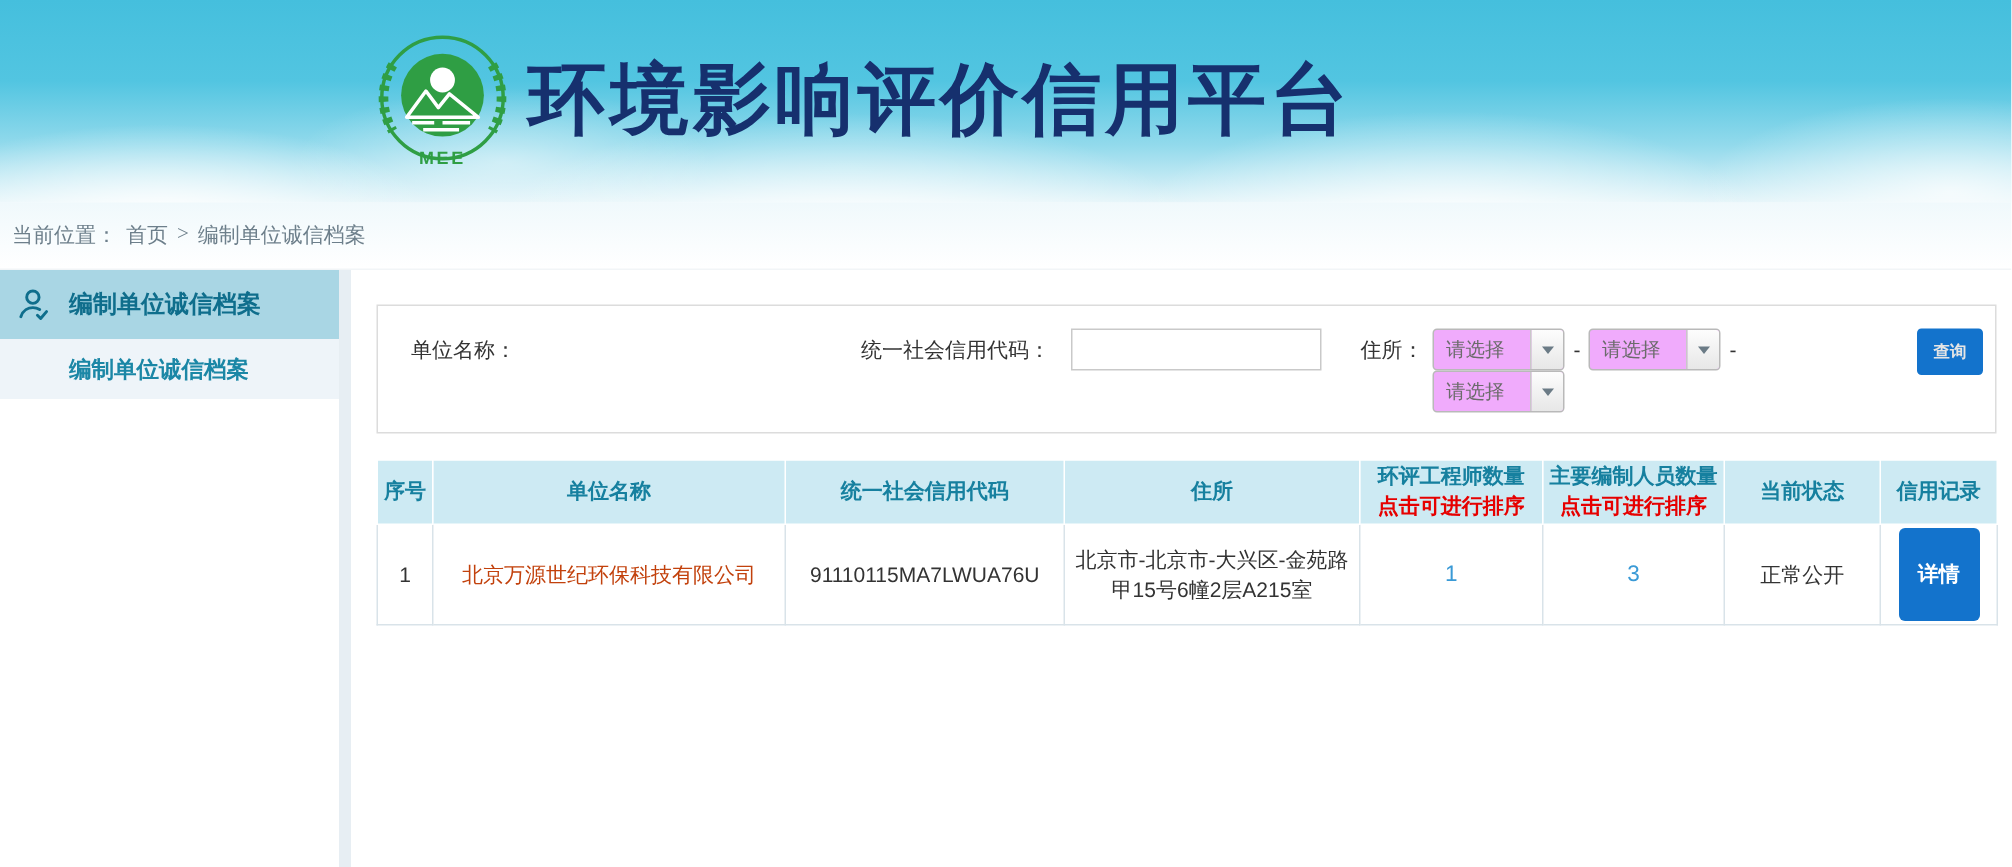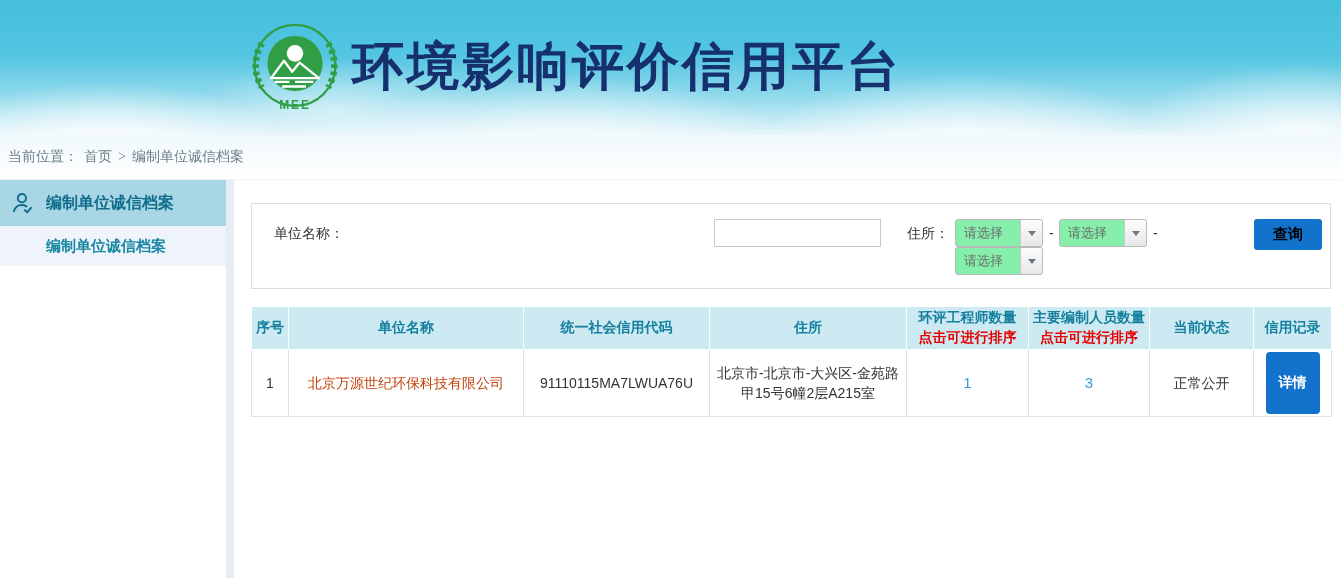--- a/index.html
+++ b/index.html
@@ -37,29 +37,29 @@
     font-size:15px; display:flex; align-items:center; padding-left:46px; cursor:pointer; }
   .side-divider{ width:8px; flex:0 0 8px; background:#e7eef3; }
   .main{ flex:1; padding:23px 11px 0 17px; }
 
   
   .form-box{ position:relative; width:1080px; height:86px; border:1px solid #dcdcdc; background:#fff; }
   .f-label{ position:absolute; font-size:14px; color:#333; line-height:28px; }
   .f-input{ position:absolute; height:28px; border:1px solid #c9c9c9; font-size:14px;
     color:#333; padding:0 8px; outline:none; }
   .combo{ position:absolute; display:flex; width:88px; height:28px; border:1px solid #b9b9b9;
-    border-radius:3px; background:#86efac; overflow:hidden; cursor:pointer; }
+    border-radius:3px; background:#f0abfc; overflow:hidden; cursor:pointer; }
   .combo-text{ flex:1; font-size:13px; color:#6b6b6b; line-height:26px; padding-left:8px; }
   .combo-btn{ width:22px; border-left:1px solid #c9c9c9;
     background:linear-gradient(#fdfdfd,#e7e7e7); display:flex; align-items:center; justify-content:center; }
   .tri{ width:0; height:0; border-left:4px solid transparent; border-right:4px solid transparent;
     border-top:5px solid #6b7b86; }
   .dash{ position:absolute; font-size:14px; color:#333; line-height:28px; }
-  .query-btn{ position:absolute; right:8px; top:15px; width:68px; height:31px;
-    background:#1373cc; color:#000000; border:none; border-radius:3px; font-size:15px;
+  .query-btn{ position:absolute; right:8px; top:15px; width:44px; height:31px;
+    background:#1373cc; color:#e5e5e5; border:none; border-radius:3px; font-size:11px;
     font-weight:bold; cursor:pointer; font-family:inherit; }
 
   
   .result-table{ margin-top:17px; border-collapse:collapse; table-layout:fixed; width:1080px;
     border:1px solid #ccd8df; }
   .result-table th{ background:#cdeaf3; color:#16809f; font-size:14px; font-weight:bold;
     height:40px; border:1px solid #fff; padding:2px 4px; }
   .th-sort{ color:#e60000; font-weight:bold; margin-top:2px; }
   .result-table td{ height:49px; border:1px solid #d9e3e9; font-size:14px; color:#333;
     text-align:center; vertical-align:middle; padding:2px 6px; background:#fff; line-height:1.45; }
@@ -107,20 +107,21 @@
       <span>编制单位诚信档案</span>
     </div>
   </div>
 
   <div class="side-divider"></div>
 
   <div class="main">
 
     <div class="form-box">
       <span class="f-label" style="left:22px; top:15px;">单位名称：</span>
+      <span class="f-label" style="left:322px; top:15px;">统一社会信用代码：</span>
       <input class="f-input" style="left: 462px; top: 15px; width: 167px;" value="">
 
       <span class="f-label" style="left:655px; top:15px;">住所：</span>
 
       <span class="combo" style="left:703px; top:15px;">
         <span class="combo-text">请选择</span>
         <span class="combo-btn">
             <span class="tri"></span>
           </span>
       </span>

